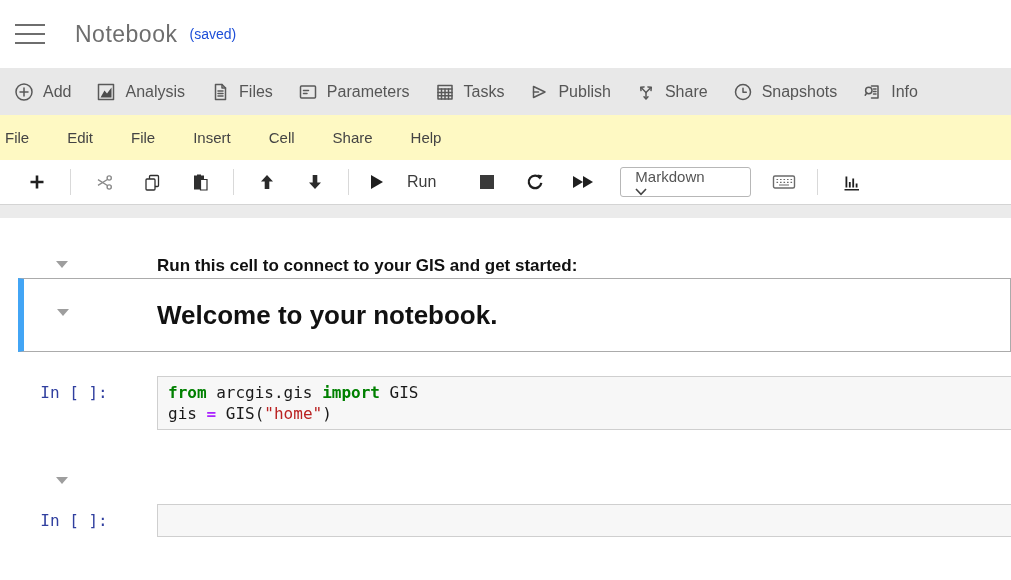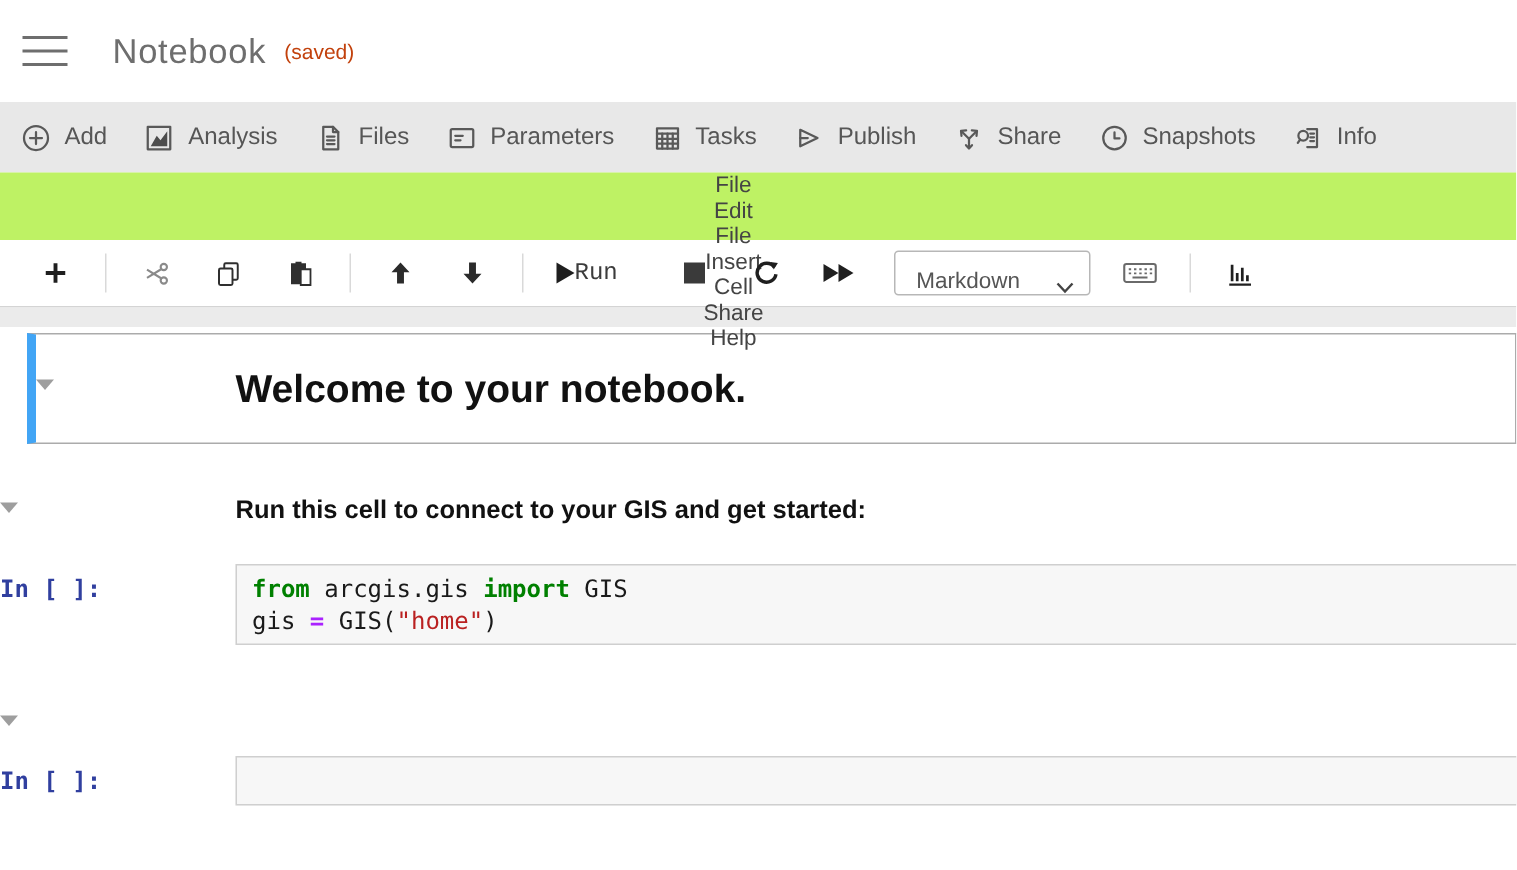--- a/index.html
+++ b/index.html
@@ -5,52 +5,52 @@
   * { margin:0; padding:0; box-sizing:border-box; }
   html,body { width:100%; height:100%; overflow:hidden; }
   body { font-family:"Liberation Sans", sans-serif; background:#fff; }
   .page { width:1011px; height:580px; background:#fff; overflow:hidden;border-radius:12px; }
 
   
   .app-header { height:68px; background:#fff; display:flex; align-items:center; padding-left:15px; }
   .hamburger { width:30px; height:20px; display:flex; flex-direction:column; justify-content:space-between; cursor:pointer; }
   .hamburger span { display:block; height:2px; background:#6e6e6e; width:30px; }
   .app-title { margin-left:30px; font-size:23px; color:#6e6e6e; letter-spacing:0.5px; }
-  .save-status { margin-left:12px; font-size:14px; color:#c2410c; }
+  .save-status { margin-left:12px; font-size:14px; color:#1d4ed8; }
 
   
   .esri-toolbar { height:47px; background:#e8e8e8; display:flex; align-items:center; padding-left:14px; }
   .tb-item { display:flex; align-items:center; gap:9px; margin-right:25px; background:none; border:none; cursor:pointer; font-family:inherit; }
   .tb-item svg { display:block; }
   .tb-label { font-size:16px; color:#565656; }
   .ticon { stroke:#595959; fill:none; stroke-width:1.5; stroke-linejoin:round; stroke-linecap:round; }
 
   
-  .menu-bar { height:45px; background:#bef264; display:flex; align-items:center; padding-left:5px;flex-direction:column; }
+  .menu-bar { height:45px; background:#fef9c3; display:flex; align-items:center; padding-left:5px; }
   .menu-item { font-size:15px; color:#444; margin-right:38px; cursor:pointer; background:none; border:none; font-family:inherit; }
 
   
   .nb-toolbar { height:45px; background:#fff; border-bottom:1px solid #d4d4d4; display:flex; align-items:center; padding-left:20px; }
   .jt-btn { background:none; border:none; cursor:pointer; display:flex; align-items:center; justify-content:center; width:34px; height:30px; margin-right:14px; }
   .jt-sep { width:1px; height:26px; background:#d9d9d9; margin:0 16px 0 2px; }
-  .run-btn { width:auto; padding:0 6px; gap:0;font-family:Liberation Mono, monospace; }
+  .run-btn { width:auto; padding:0 6px; gap:24px; }
   .run-label { font-size:16px; color:#3c3c3c; }
   .play-tri { width:0; height:0; border-left:12px solid #1f1f1f; border-top:7px solid transparent; border-bottom:7px solid transparent; display:inline-block; }
   .stop-sq { width:14px; height:14px; background:#3a3a3a; display:inline-block; }
   .ff { display:flex; }
   .ff i { width:0; height:0; border-left:10px solid #1f1f1f; border-top:6px solid transparent; border-bottom:6px solid transparent; display:inline-block; }
-  .cell-type-select { width:131px; height:30px; border:1px solid #b7b7b7; border-radius:3px; background:#fff; display:flex; align-items:flex-end; justify-content:space-between; padding:0 10px 0 14px; margin:0 16px 0 6px; cursor:pointer; }
+  .cell-type-select { width:131px; height:30px; border:1px solid #b7b7b7; border-radius:3px; background:#fff; display:flex; align-items:flex-start; justify-content:space-between; padding:0 10px 0 14px; margin:0 16px 0 6px; cursor:pointer;flex-direction:column; }
   .cell-type-value { font-size:15px; color:#555; }
 
   
   .gray-band { height:13px; background:#ebebeb; }
   .nb { background:#fff; padding:4px 0 30px 0; }
 
   .cell { display:flex; align-items:flex-start; }
-  .prompt-col { width:157px; flex:none; display:flex; justify-content:flex-start;font-weight:bold; }
+  .prompt-col { width:157px; flex:none; display:flex; justify-content:center; }
   .collapse-tri { width:0; height:0; border-top:7px solid #9e9e9e; border-left:6px solid transparent; border-right:6px solid transparent; display:inline-block; cursor:pointer; }
 
   .cell-selected { margin-left:18px; border:1px solid #ababab; border-left:6px solid #42a5f5; padding:18px 0; background:#fff; }
   .cell-selected .prompt-col { width:133px; padding-right:56px; padding-top:12px; }
   .md-h1 { font-size:26px; line-height:36px; font-weight:bold; color:#111; }
 
   .cell-md3 { margin-top:32px; }
   .cell-md3 .prompt-col { padding-right:33px; padding-top:7px; }
   .md-h3 { font-size:17px; line-height:24px; font-weight:bold; color:#111; }
 
@@ -252,35 +252,35 @@
           <rect x="13.7" y="10.5" width="1.8" height="4" fill="#1f1f1f"></rect>
           <rect x="2.5" y="16" width="14.5" height="1.5" fill="#1f1f1f"></rect>
         </svg>
     </button>
   </div>
 
   <div class="gray-band"></div>
 
   <main class="nb">
 
+    <div class="cell cell-md3">
+      <div class="prompt-col">
+        <span class="collapse-tri"></span>
+      </div>
+      <div class="cell-content">
+        <h3 class="md-h3">Run this cell to connect to your GIS and get started:</h3>
+      </div>
+    </div>
+
     <div class="cell cell-selected">
       <div class="prompt-col">
         <span class="collapse-tri"></span>
       </div>
       <div class="cell-content">
         <h1 class="md-h1">Welcome to your notebook.</h1>
-      </div>
-    </div>
-
-    <div class="cell cell-md3">
-      <div class="prompt-col">
-        <span class="collapse-tri"></span>
-      </div>
-      <div class="cell-content">
-        <h3 class="md-h3">Run this cell to connect to your GIS and get started:</h3>
       </div>
     </div>
 
     <div class="cell cell-code">
       <div class="prompt-col">
         <span class="in-prompt">In [ ]:</span>
       </div>
       <div class="input-box">
         <div class="code-line"><span class="tok-kw">from</span><span> arcgis.gis </span><span class="tok-kw">import</span><span> GIS</span></div>
         <div class="code-line"><span>gis </span><span class="tok-op">=</span><span> GIS(</span><span class="tok-str">"home"</span><span>)</span></div>

